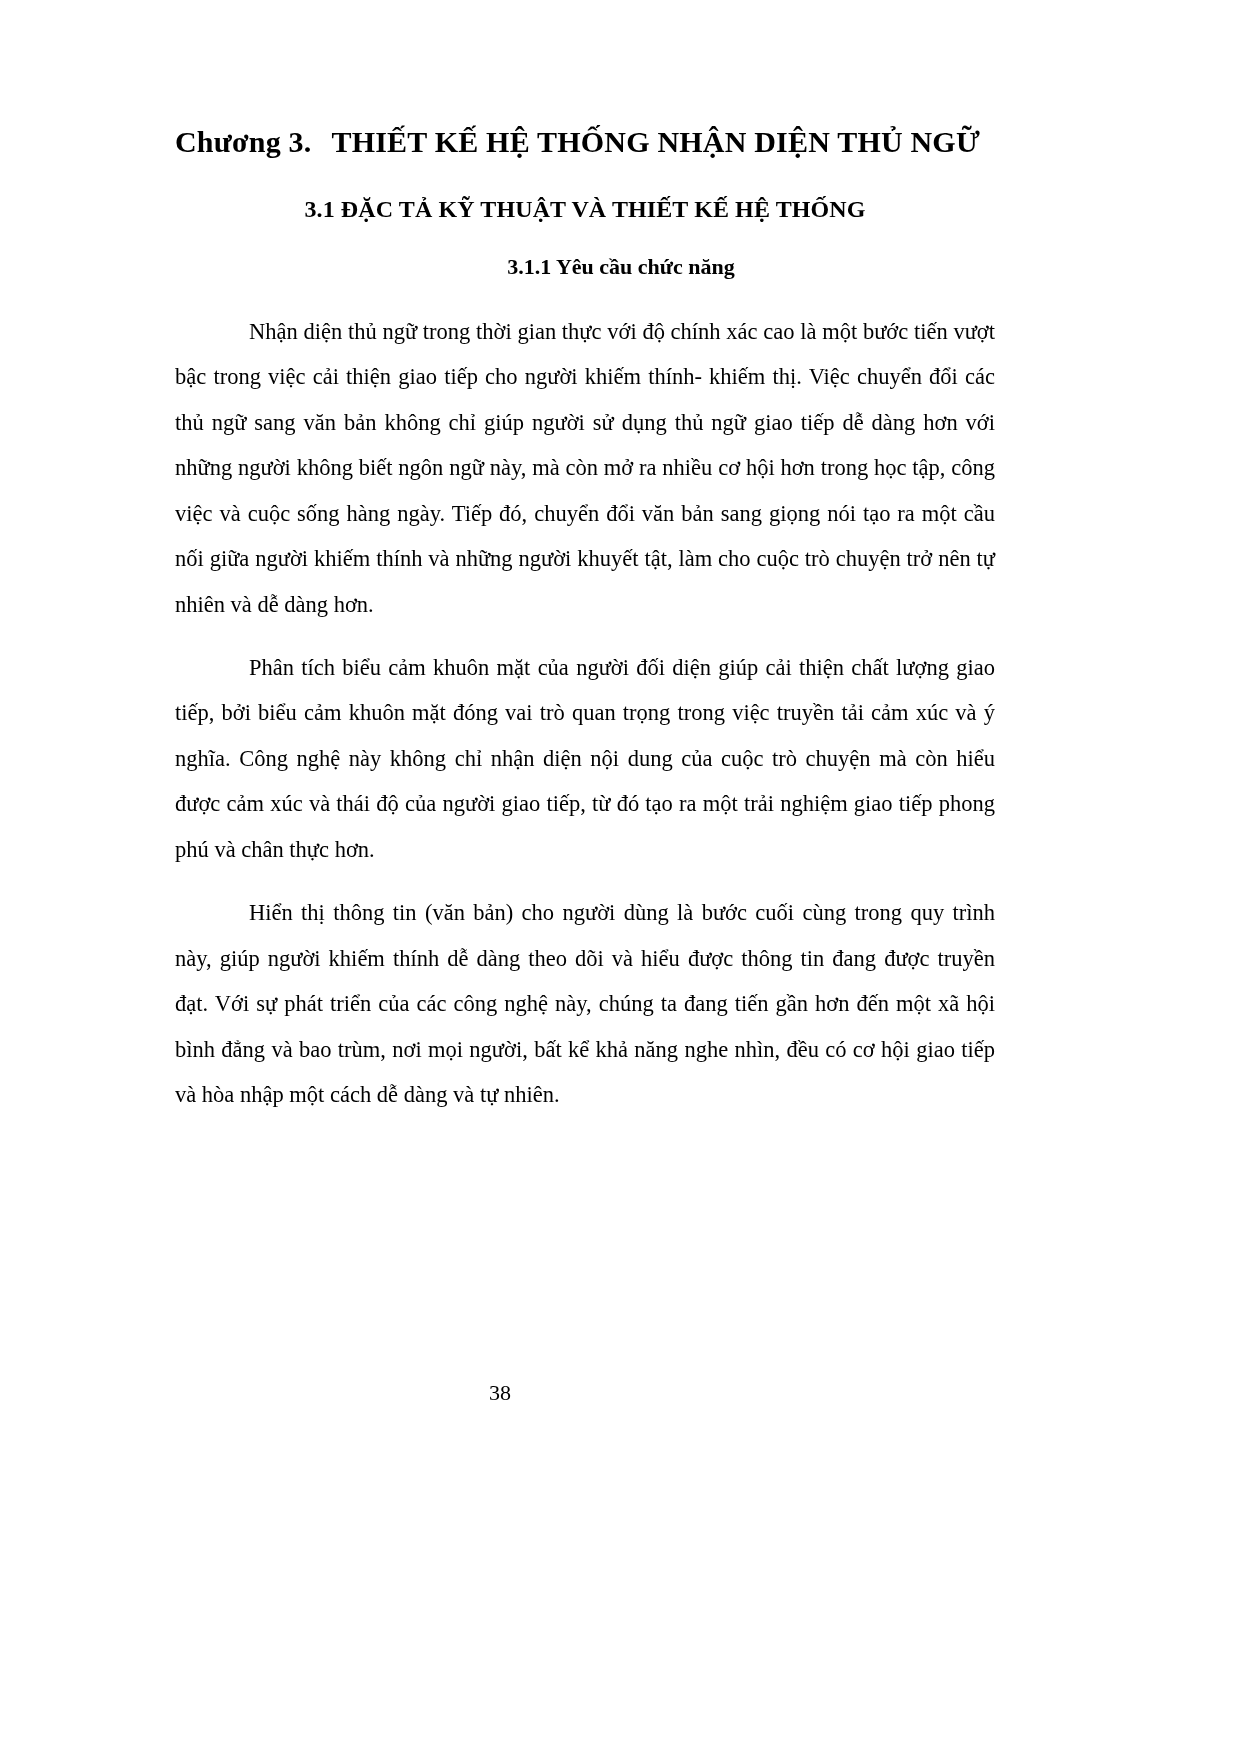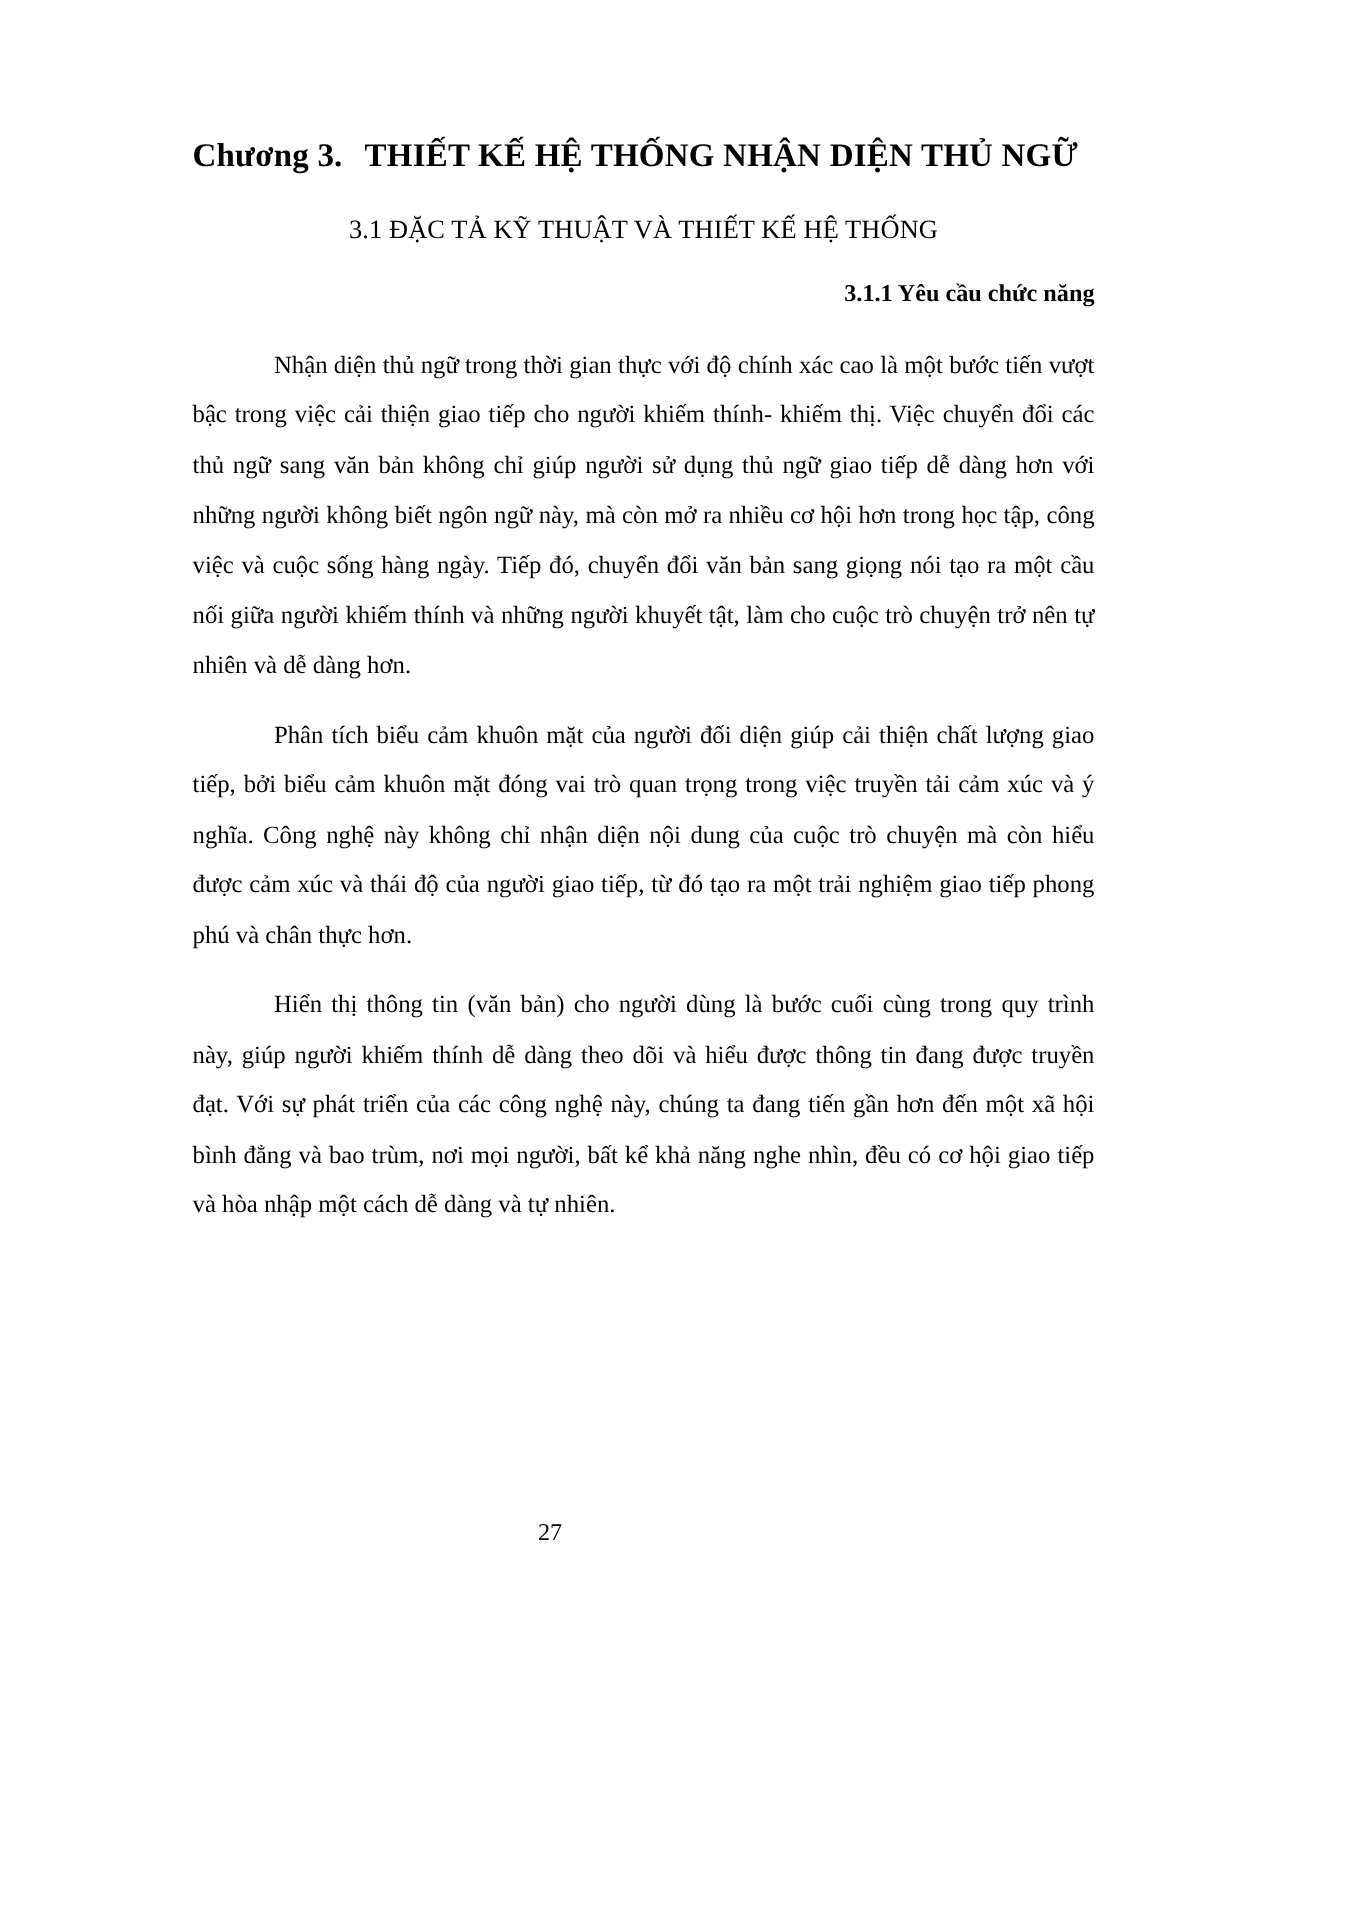--- a/index.html
+++ b/index.html
@@ -55,31 +55,31 @@
     text-transform: none;
   }
 
   .chapter-name {
     padding-left: 20px;
   }
 
   
   .heading-2 {
     font-size: 24px;
-    font-weight: normal;
+    font-weight: bold;
     text-align: center;
     margin: 26px 0 0 0;
     line-height: 1.4;
     letter-spacing: 0.1px;
   }
 
   .heading-3 {
     font-size: 22px;
     font-weight: bold;
-    text-align: right;
+    text-align: center;
     margin: 26px 0 0 72px;
     line-height: 1.4;
   }
 
   
   .body-block {
     margin-top: 26px;
   }
 
   p.para {
@@ -125,15 +125,15 @@
     <h3 class="heading-3">3.1.1 Yêu cầu chức năng</h3>
 
     <div class="body-block">
       <p class="para">Nhận diện thủ ngữ trong thời gian thực với độ chính xác cao là một bước tiến vượt bậc trong việc cải thiện giao tiếp cho người khiếm thính- khiếm thị. Việc chuyển đổi các thủ ngữ sang văn bản không chỉ giúp người sử dụng thủ ngữ giao tiếp dễ dàng hơn với những người không biết ngôn ngữ này, mà còn mở ra nhiều cơ hội hơn trong học tập, công việc và cuộc sống hàng ngày. Tiếp đó, chuyển đổi văn bản sang giọng nói tạo ra một cầu nối giữa người khiếm thính và những người khuyết tật, làm cho cuộc trò chuyện trở nên tự nhiên và dễ dàng hơn.</p>
       <p class="para">Phân tích biểu cảm khuôn mặt của người đối diện giúp cải thiện chất lượng giao tiếp, bởi biểu cảm khuôn mặt đóng vai trò quan trọng trong việc truyền tải cảm xúc và ý nghĩa. Công nghệ này không chỉ nhận diện nội dung của cuộc trò chuyện mà còn hiểu được cảm xúc và thái độ của người giao tiếp, từ đó tạo ra một trải nghiệm giao tiếp phong phú và chân thực hơn.</p>
       <p class="para">Hiển thị thông tin (văn bản) cho người dùng là bước cuối cùng trong quy trình này, giúp người khiếm thính dễ dàng theo dõi và hiểu được thông tin đang được truyền đạt. Với sự phát triển của các công nghệ này, chúng ta đang tiến gần hơn đến một xã hội bình đẳng và bao trùm, nơi mọi người, bất kể khả năng nghe nhìn, đều có cơ hội giao tiếp và hòa nhập một cách dễ dàng và tự nhiên.</p>
     </div>
 
   </div>
 
-  <div class="page-number">27</div>
+  <div class="page-number">38</div>
 
 </div>
 
 </body></html>

